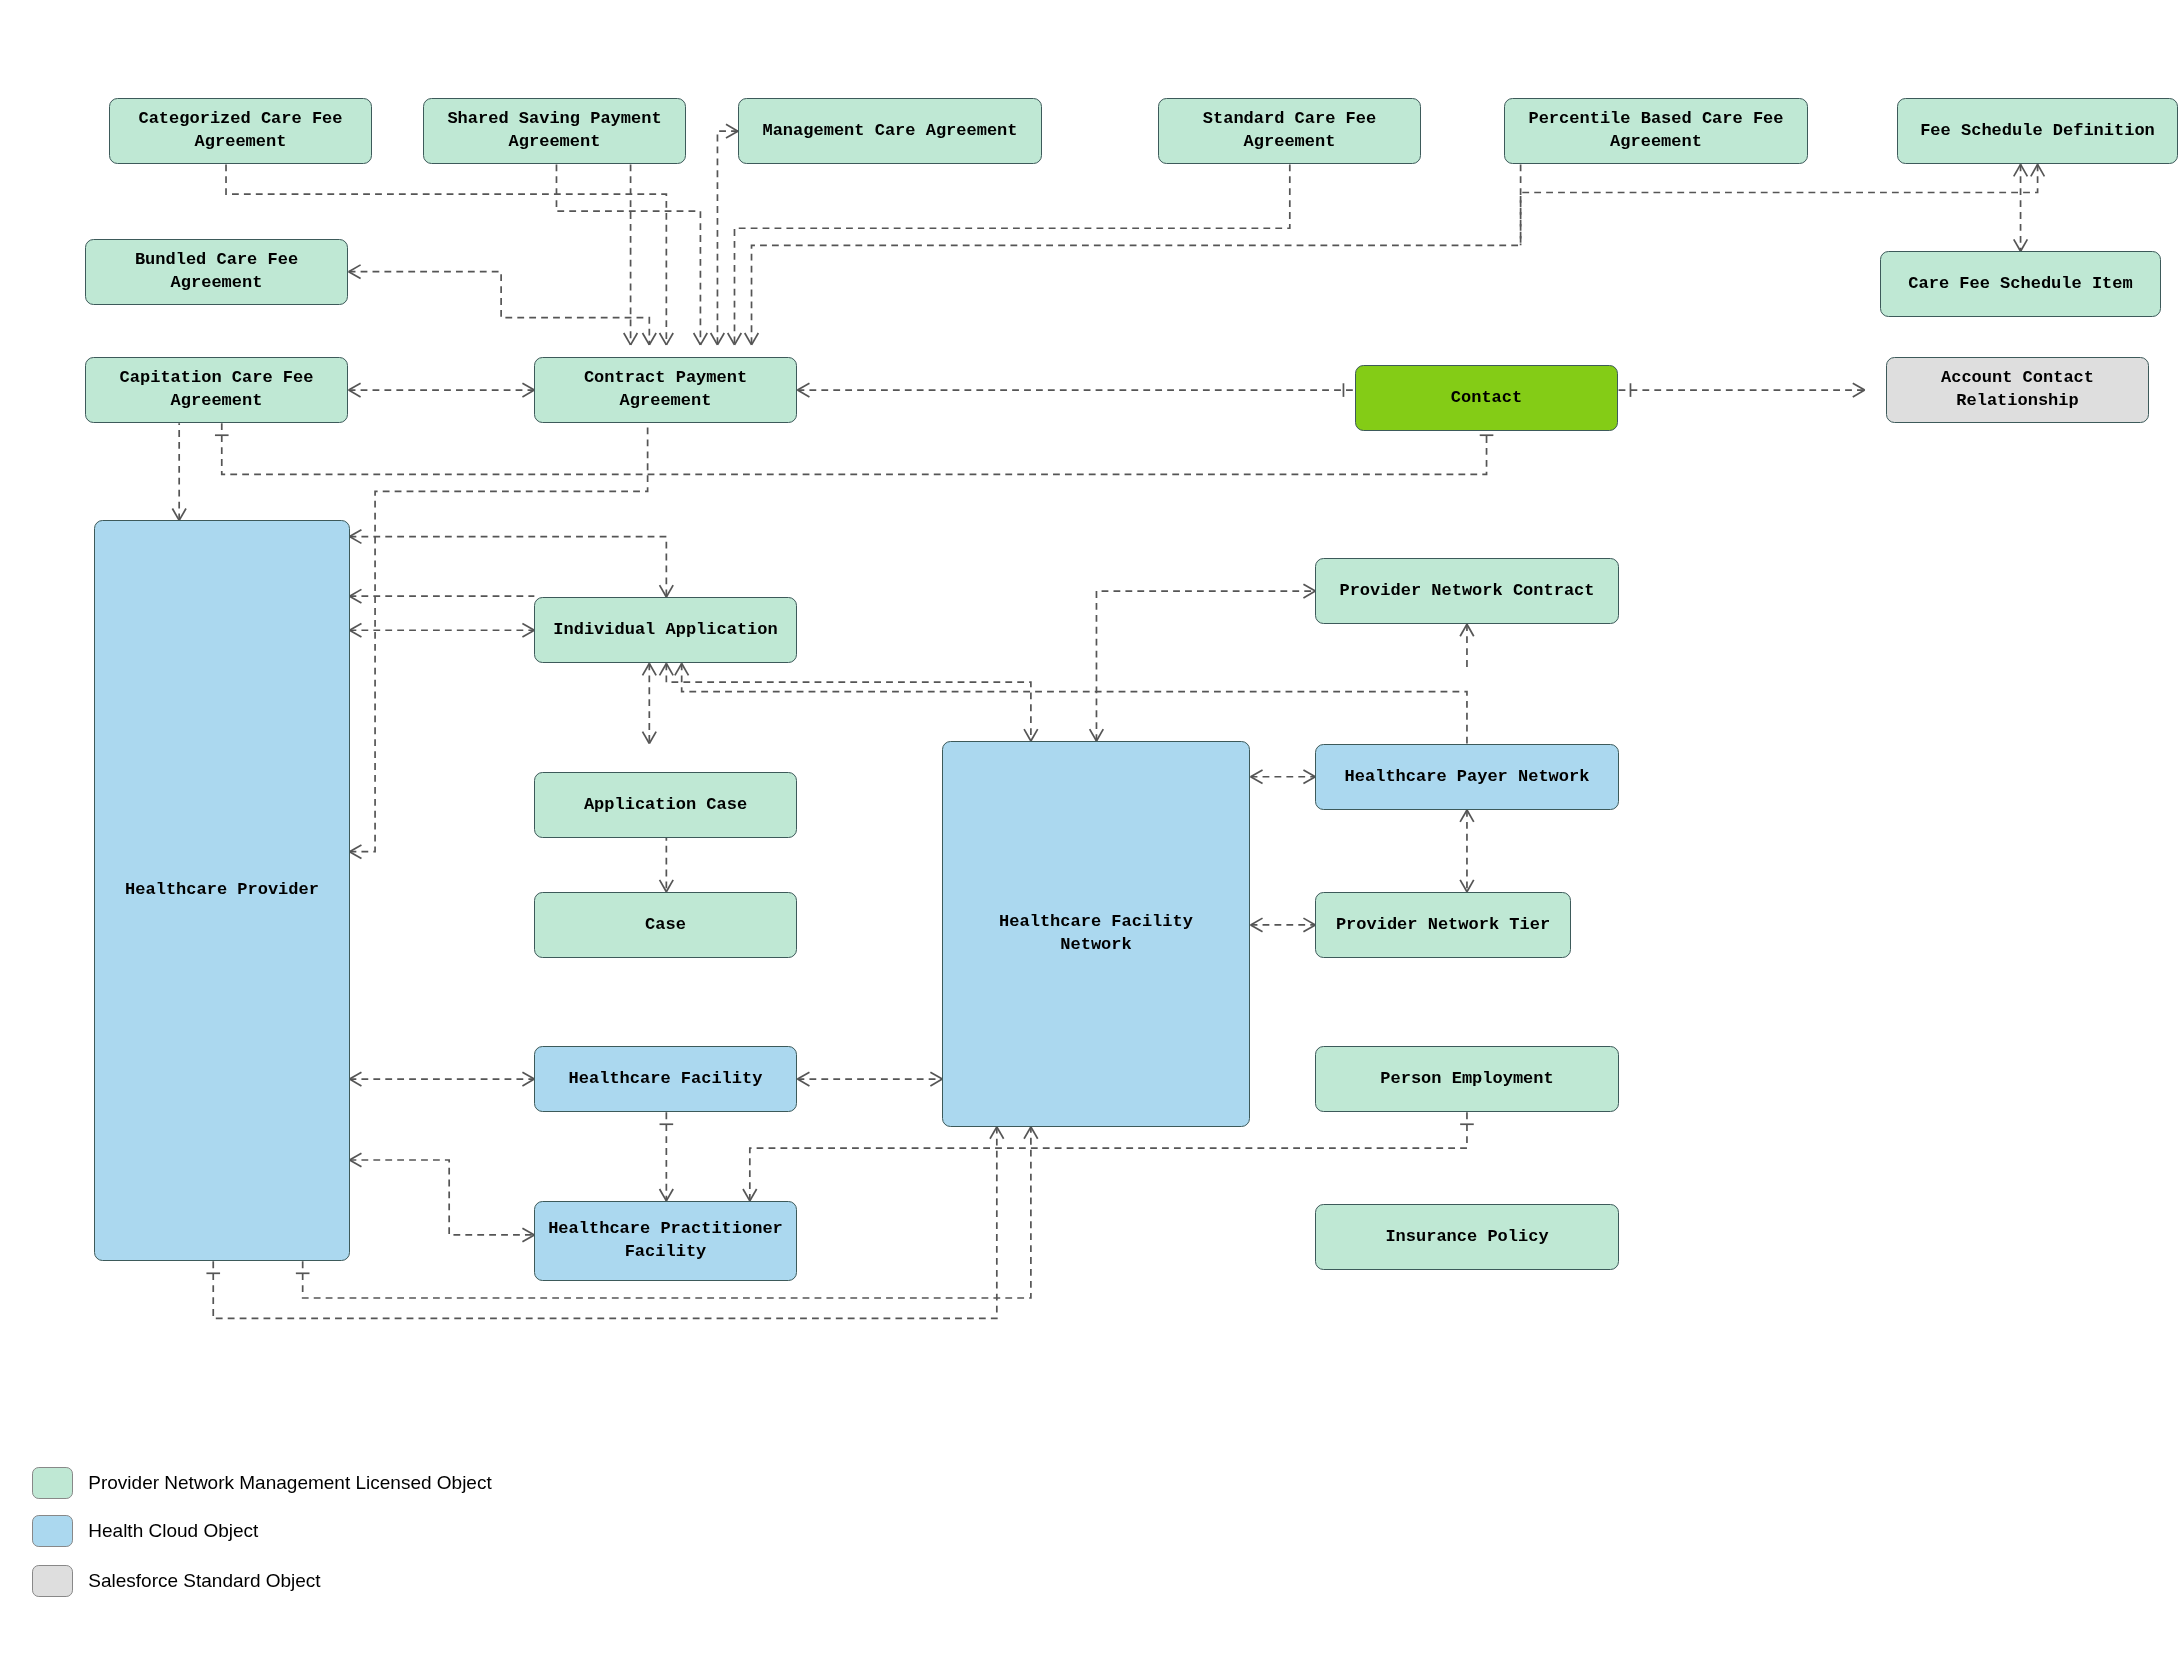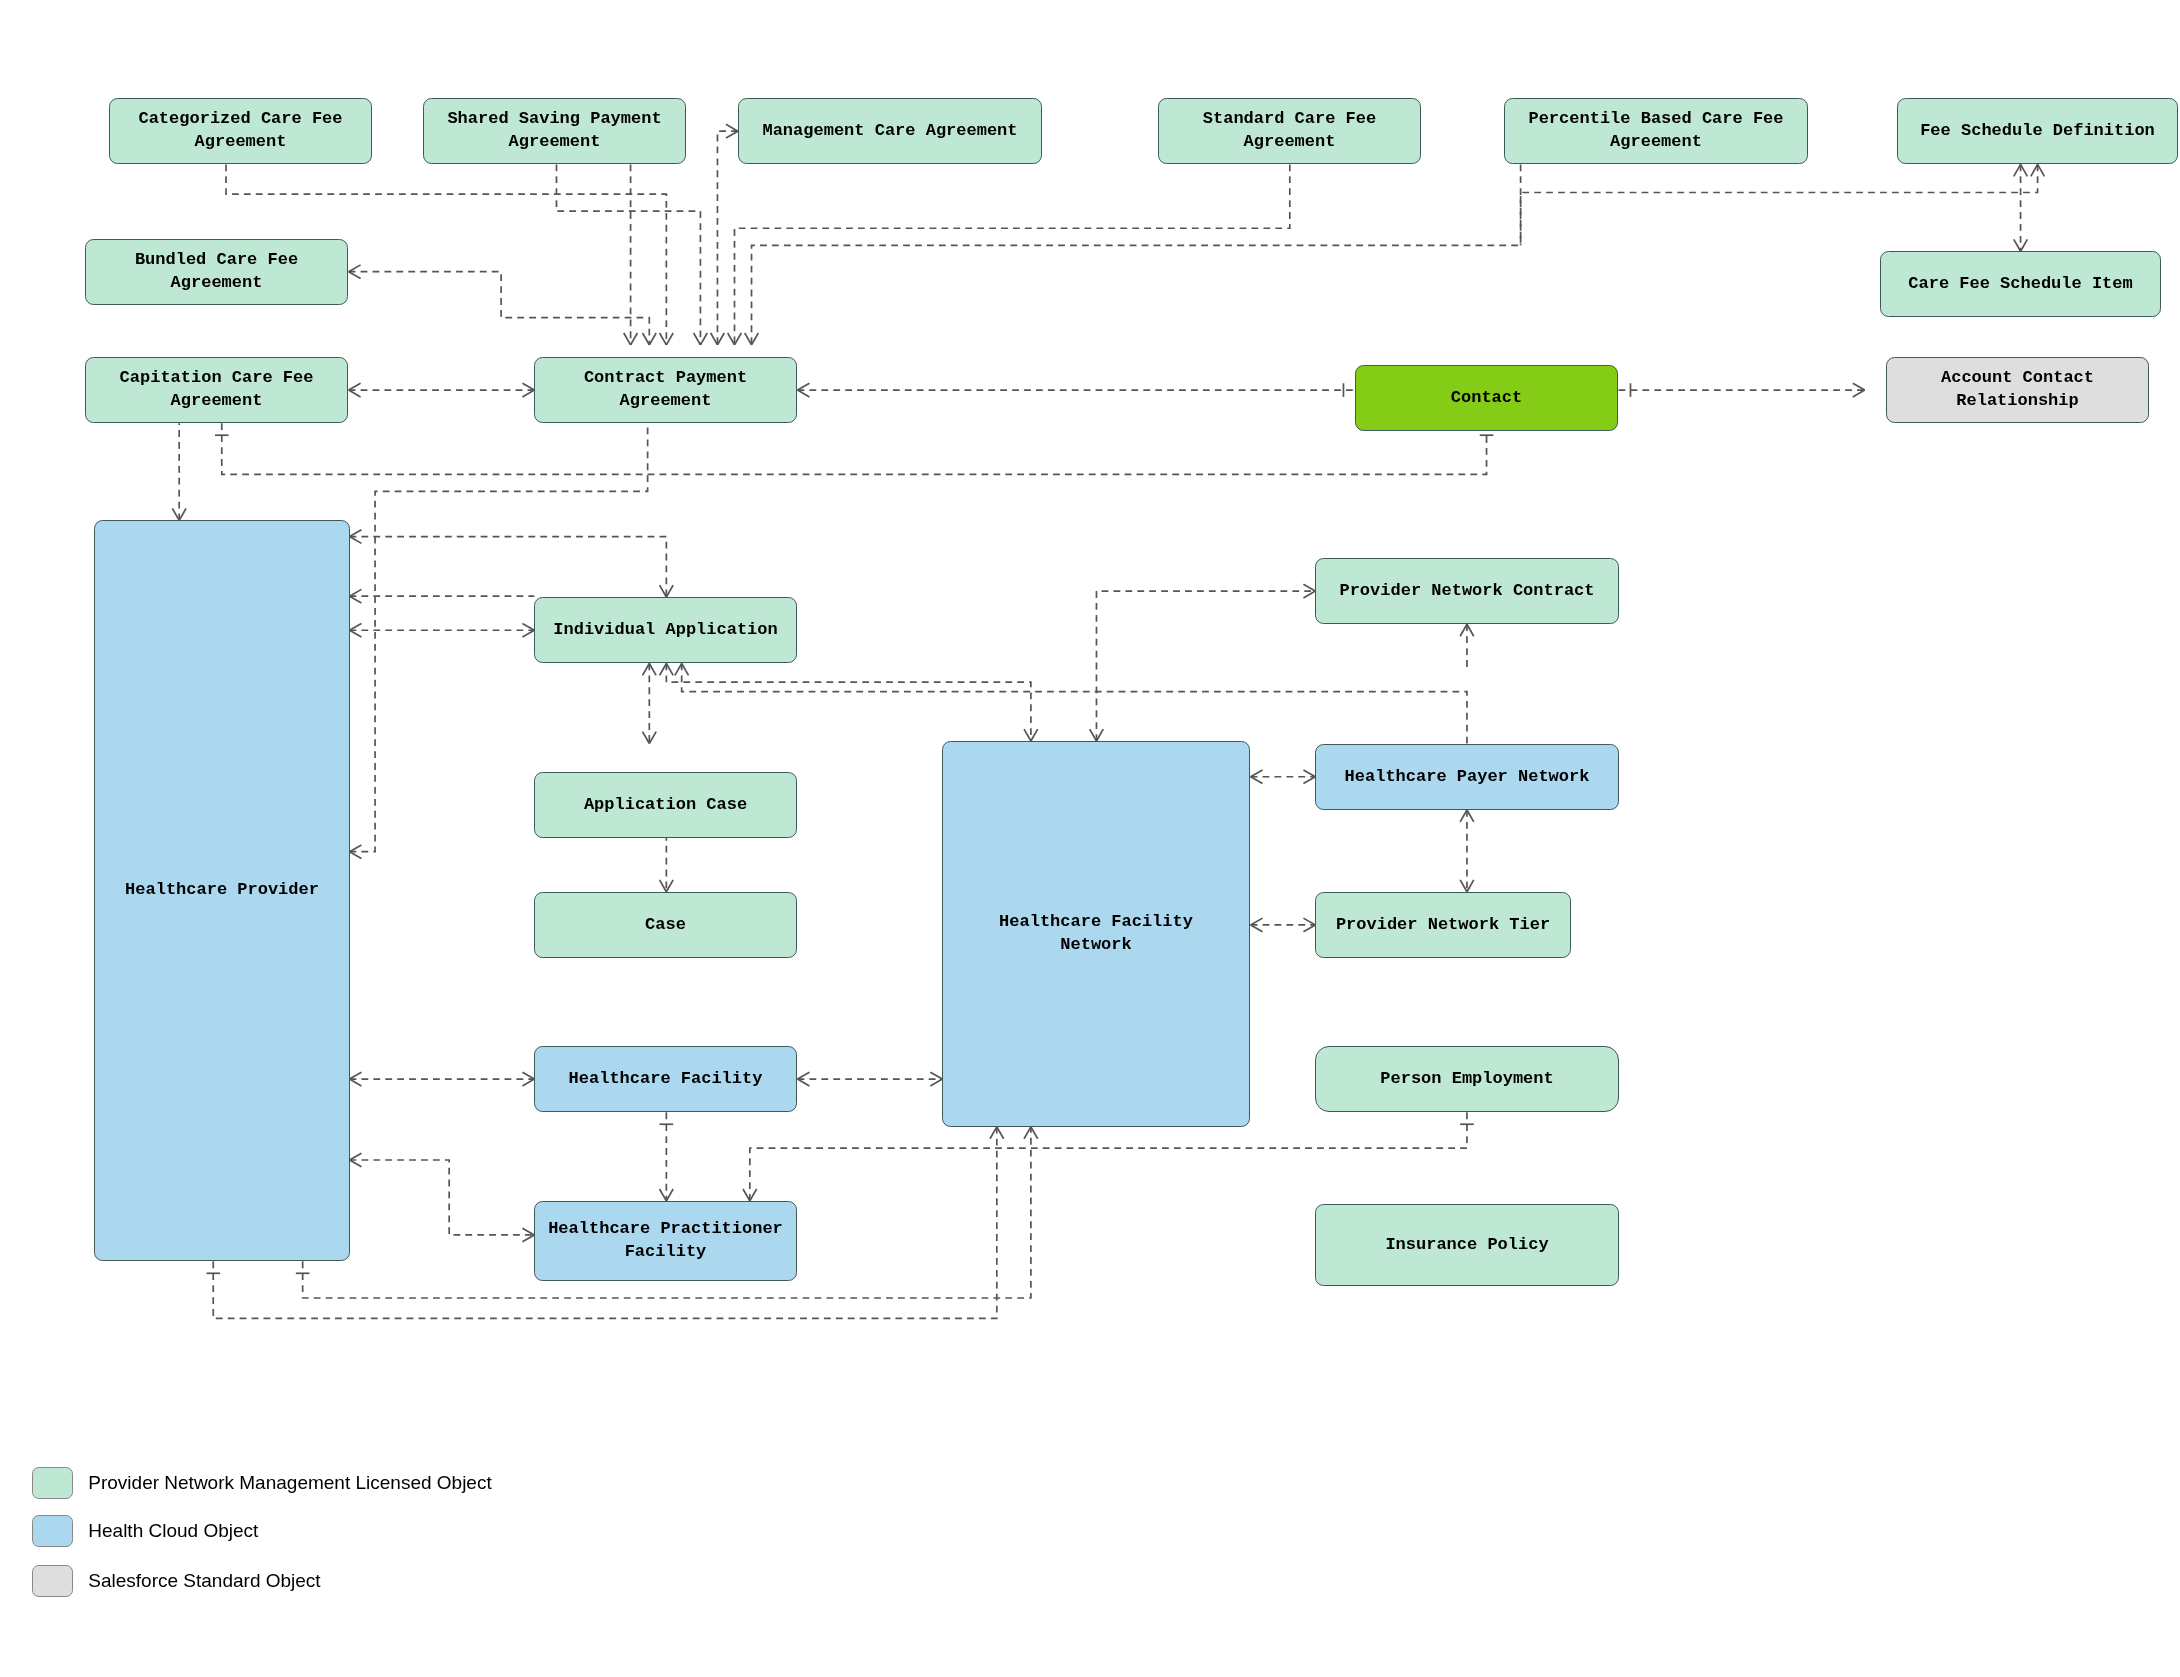--- a/index.html
+++ b/index.html
@@ -273,22 +273,22 @@
 <div class="node" style="left: 94px; top: 520px; width: 256px; height: 741px; background: rgb(171, 216, 239);">Healthcare Provider</div>
 <div class="node" style="left: 534px; top: 597px; width: 263px; height: 66px; background: rgb(191, 232, 212);">Individual Application</div>
 <div class="node" style="left: 534px; top: 744px; width: 263px; height: 66px; background: rgb(191, 232, 212); margin-top: 28px;">Application Case</div>
 <div class="node" style="left: 534px; top: 892px; width: 263px; height: 66px; background: rgb(191, 232, 212);">Case</div>
 <div class="node" style="left: 534px; top: 1046px; width: 263px; height: 66px; background: rgb(171, 216, 239);">Healthcare Facility</div>
 <div class="node" style="left: 534px; top: 1201px; width: 263px; height: 80px; background: rgb(171, 216, 239);">Healthcare Practitioner<br>Facility</div>
 <div class="node" style="left: 942px; top: 741px; width: 308px; height: 386px; background: rgb(171, 216, 239);">Healthcare Facility<br>Network</div>
 <div class="node" style="left: 1315px; top: 558px; width: 304px; height: 66px; background: rgb(191, 232, 212);">Provider Network Contract</div>
 <div class="node" style="left: 1315px; top: 744px; width: 304px; height: 66px; background: rgb(171, 216, 239);">Healthcare Payer Network</div>
 <div class="node" style="left: 1315px; top: 892px; width: 256px; height: 66px; background: rgb(191, 232, 212);">Provider Network Tier</div>
-<div class="node" style="left: 1315px; top: 1046px; width: 304px; height: 66px; background: rgb(191, 232, 212); border-radius: 14px;">Person Employment</div>
-<div class="node" style="left: 1315px; top: 1204px; width: 304px; height: 82px; background: rgb(191, 232, 212);">Insurance Policy</div>
+<div class="node" style="left: 1315px; top: 1046px; width: 304px; height: 66px; background: rgb(191, 232, 212);">Person Employment</div>
+<div class="node" style="left: 1315px; top: 1204px; width: 304px; height: 66px; background: rgb(191, 232, 212);">Insurance Policy</div>
 <div class="legend-row" style="left: 32px; top: 1467px;">
     <div class="legend-swatch" style="background: rgb(191, 232, 212);"></div>
     <span>Provider Network Management Licensed Object</span>
   </div>
 <div class="legend-row" style="left: 32px; top: 1515px;">
     <div class="legend-swatch" style="background: rgb(171, 216, 239);"></div>
     <span>Health Cloud Object</span>
   </div>
 <div class="legend-row" style="left: 32px; top: 1565px;">
     <div class="legend-swatch" style="background: rgb(222, 222, 222);"></div>

